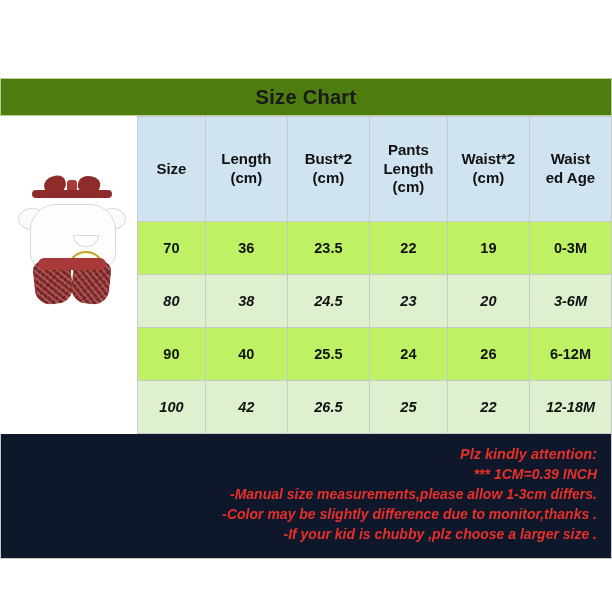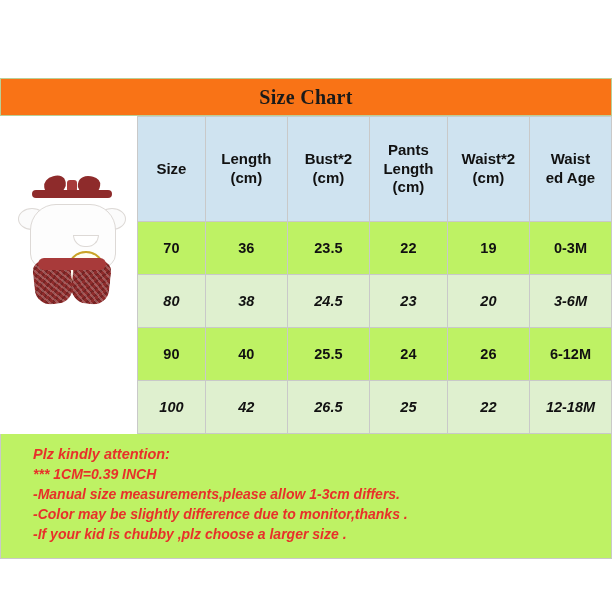--- a/index.html
+++ b/index.html
@@ -20,27 +20,26 @@
   }
 
   .chart-wrap {
     position: absolute;
     left: 0px;
     top: 78px;
     width: 612px;
   }
 
   .title-bar {
-    background: #f97316;
+    background: #4d7c0f;
     border: 1px solid #b9cf97;
     height: 36px;
     display: flex;
     align-items: center;
     justify-content: center;
-    font-family: Liberation Serif, serif;
   }
   .title-bar .title-text {
     font-size: 20px;
     font-weight: bold;
     color: #1a1a1a;
     letter-spacing: 0.3px;
   }
 
   .body-row {
     display: flex;
@@ -89,24 +88,25 @@
   tbody tr.row-pink td { background: #bef264; }
   tbody tr.row-green td { background: #dff0cf; font-style: italic; }
 
   td.size-cell {
     color: #e8302a;
     font-weight: bold;
     font-size: 16px;
   }
 
   .notes {
-    background: #bef264;
+    background: #0f172a;
     border: 1px solid #c9c9c9;
     border-top: none;
-    padding: 10px 14px 14px 32px;
+    padding: 10px 14px 14px 8px;
+    text-align: right;
   }
   .notes .note-line {
     color: #e8302a;
     font-style: italic;
     font-weight: bold;
     font-size: 14px;
     line-height: 20px;
     margin: 0;
   }
   .notes .note-head {

